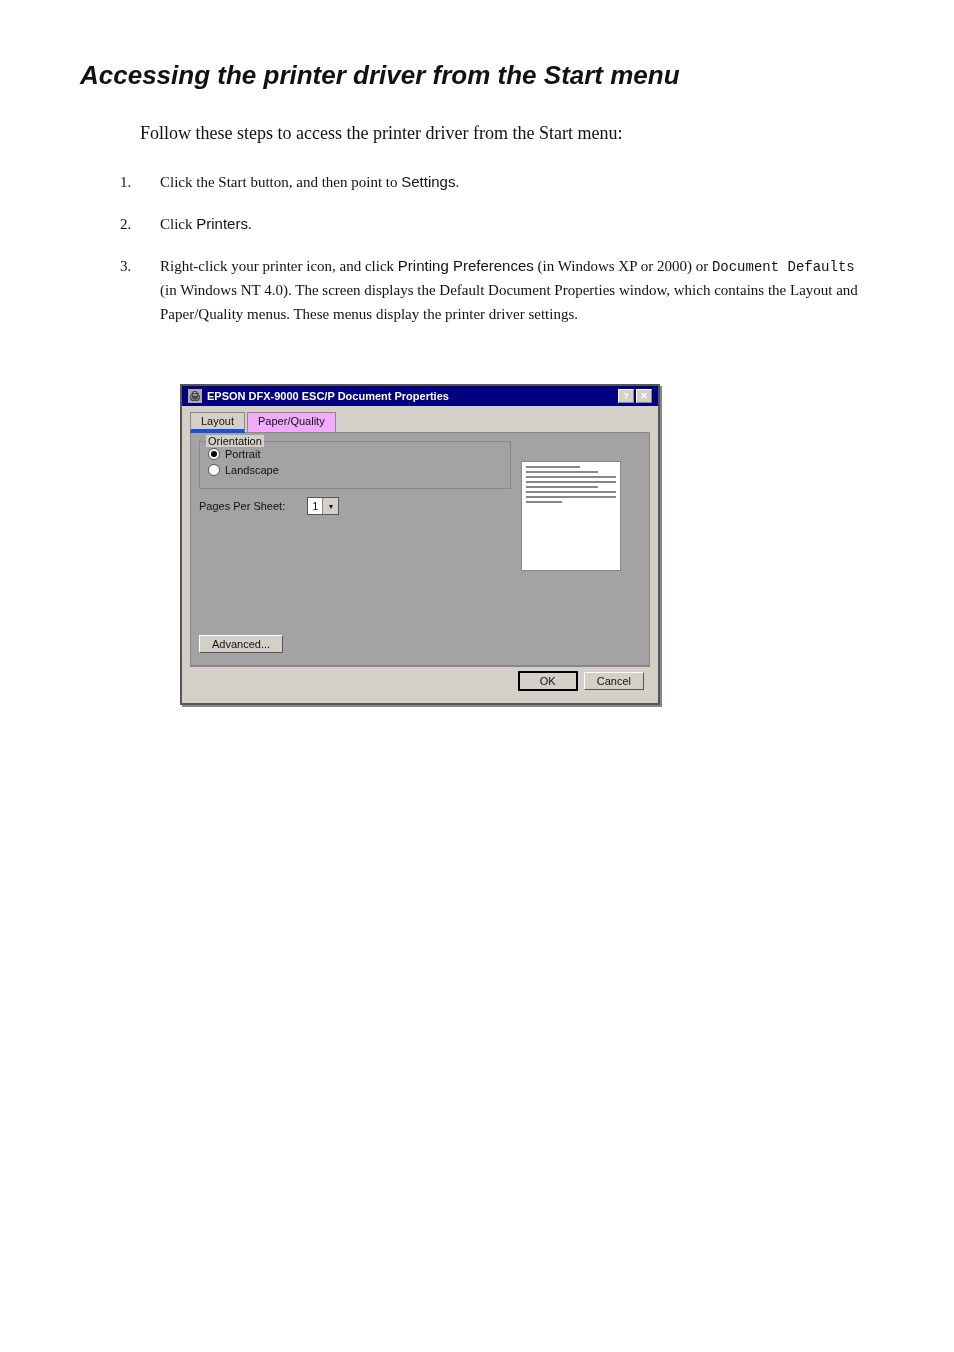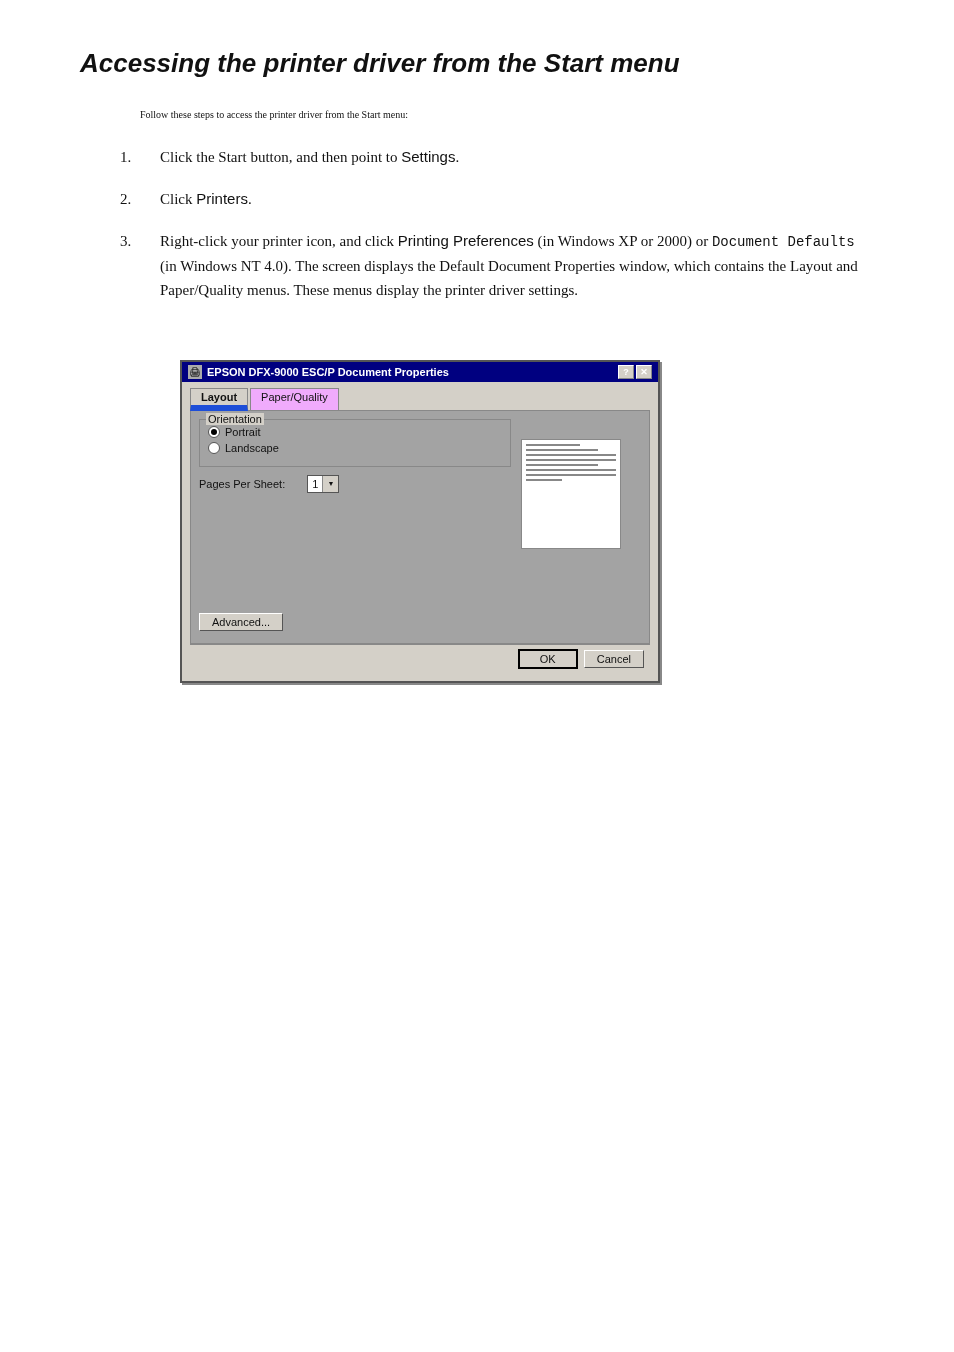--- a/index.html
+++ b/index.html
@@ -8,37 +8,37 @@
       background: #fff;
       font-family: Georgia, 'Times New Roman', serif;
       font-size: 15px;
       color: #111;
       width: 954px;
       min-height: 1352px;
       position: relative;
     }
 
     .page {
-      padding: 48px 80px 80px 80px;
+      padding: 60px 80px 80px 80px;
       min-height: 1352px;
       display: flex;
       flex-direction: column;
     }
 
     .page-title {
       font-size: 26px;
       font-style: italic;
       font-weight: bold;
       font-family: Arial, sans-serif;
       margin-bottom: 28px;
       line-height: 1.2;
     }
 
     .intro-text {
-      font-size: 10px;
+      font-size: 18px;
       line-height: 1.6;
       margin-left: 60px;
       margin-bottom: 22px;
     }
 
     .note-block {
       margin-left: 60px;
       margin-bottom: 28px;
     }
 
@@ -166,24 +166,24 @@
       border: 1px solid #888;
       border-bottom: none;
       background: #f0abfc;
       font-size: 11px;
       cursor: default;
       margin-right: 2px;
     }
 
     .tab.active {
       background: #d4d0c8;
-      border-bottom: 6px solid #1d4ed8;
+      border-bottom: 4px solid #1d4ed8;
       margin-bottom: -1px;
       z-index: 1;
-      font-weight: bold;
+      font-weight: normal;
     }
 
     .tab-content {
       border: 1px solid #888;
       background: #a3a3a3;
       padding: 8px;
     }
 
     .group-box {
       border: 1px solid #888;

